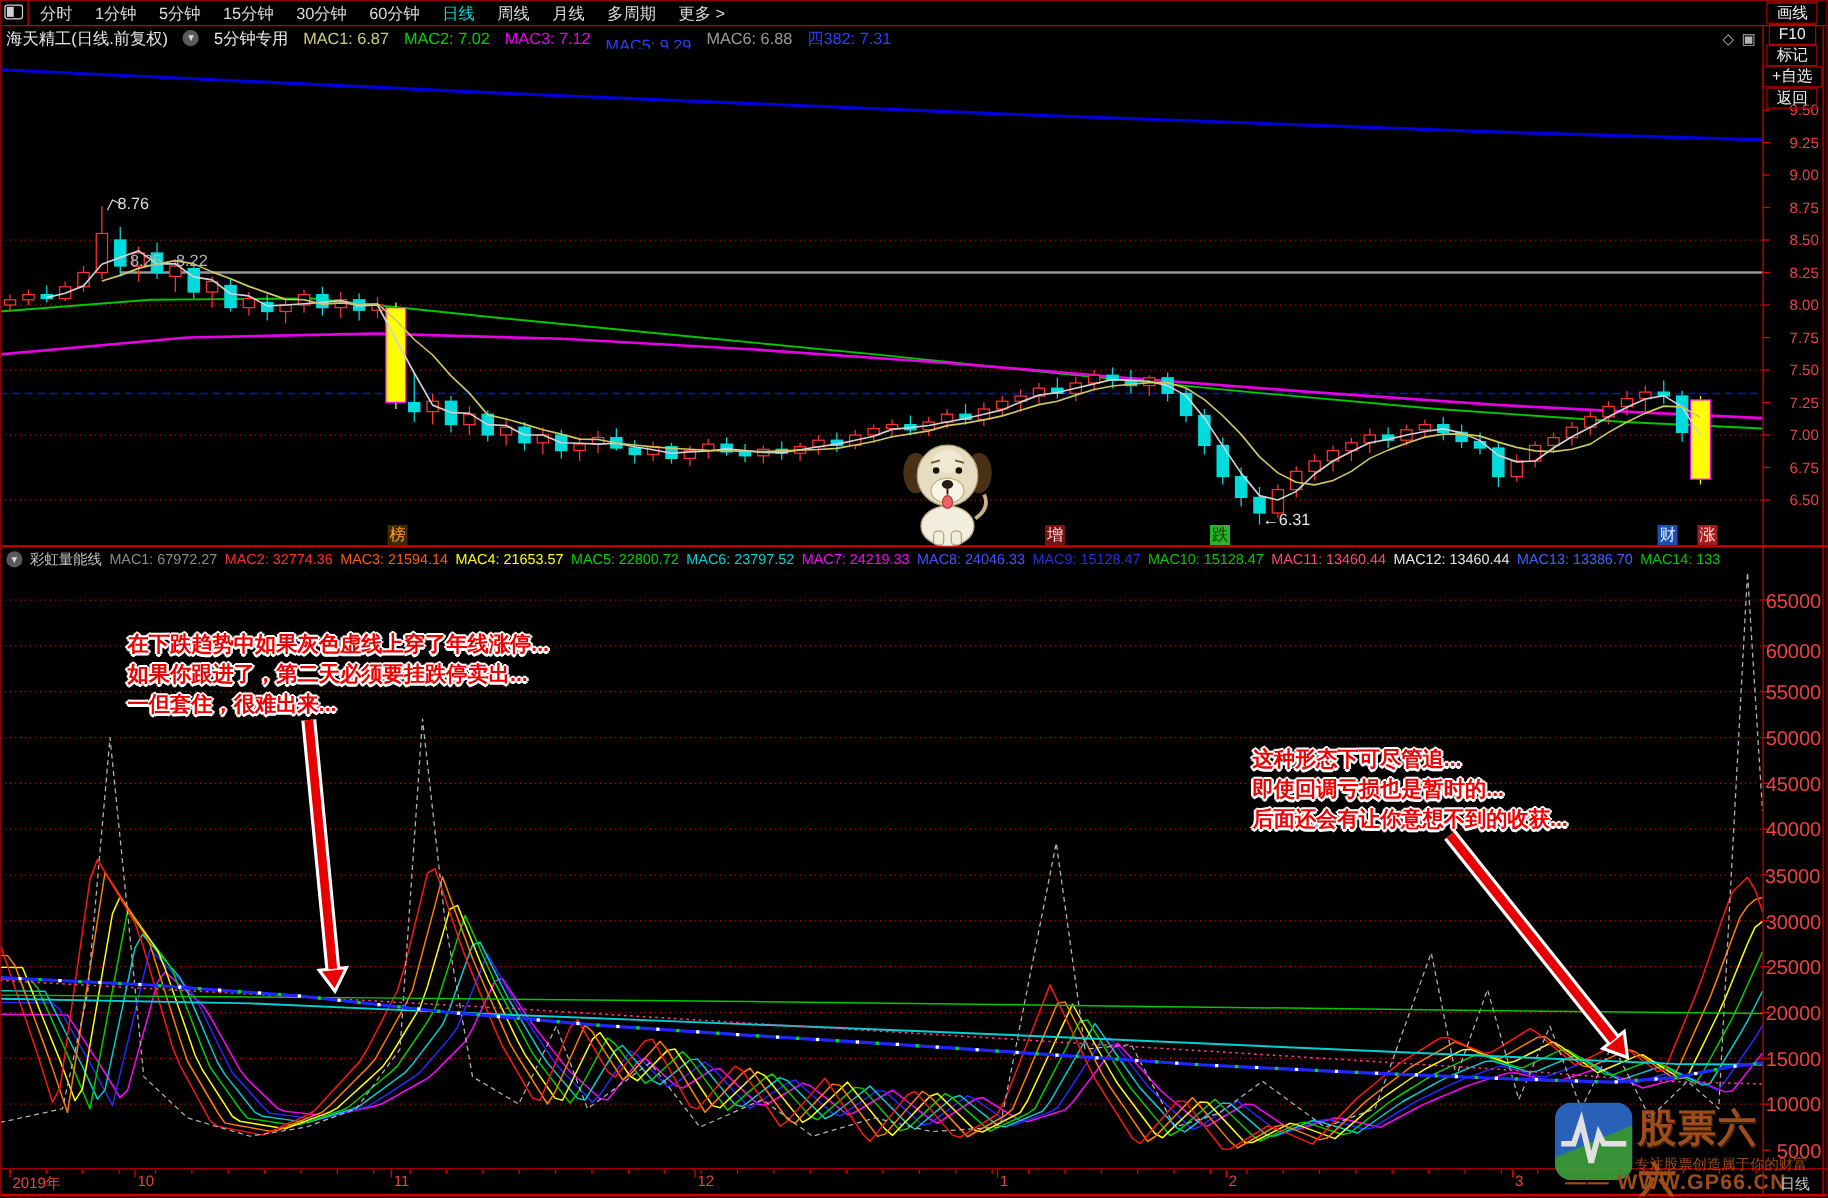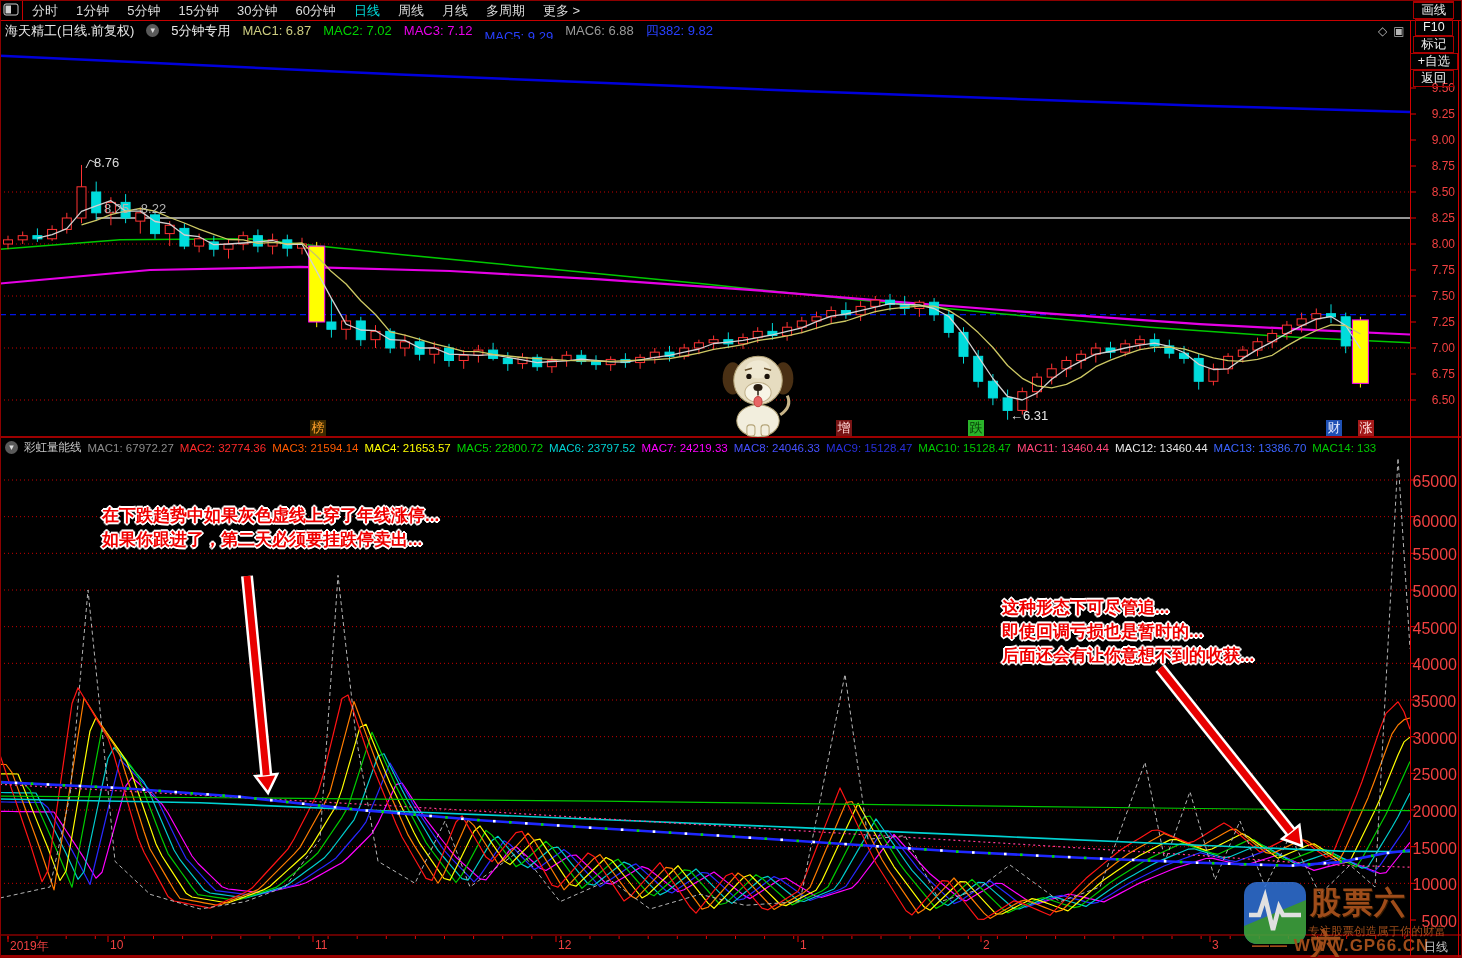--- a/index.html
+++ b/index.html
@@ -100,21 +100,21 @@
 
 <div id="upper-header">
   <span class="ttl">海天精工(日线.前复权)</span>
   <span class="circ-icon">▾</span>
   <span class="ttl">5分钟专用</span>
 <span class="" style="color: rgb(204, 204, 128);">MAC1: 6.87</span>
     <span class="" style="color: rgb(0, 210, 0);">MAC2: 7.02</span>
     <span class="" style="color: rgb(232, 0, 232);">MAC3: 7.12</span>
     <span class="" style="color: rgb(40, 64, 255); margin-top: 12px;">MAC5: 9.29</span>
     <span class="" style="color: rgb(153, 153, 153);">MAC6: 6.88</span>
-    <span class="" style="color: rgb(40, 64, 255);">四382: 9.82</span>
+    <span class="" style="color: rgb(40, 64, 255);">四382: 7.31</span>
   </div>
 <div id="title-icons">
   <span>◇</span>
   <span>▣</span>
 </div>
 
 <div id="lower-header">
   <span class="circ-icon">▾</span>
   <span class="ttl">彩虹量能线</span>
 <span class="" style="color: rgb(140, 140, 140);">MAC1: 67972.27</span>
@@ -595,20 +595,21 @@
   <path d="M27 30 l7 -2 M53 30 l-7 -2" stroke="#6a5430" stroke-width="1.5"></path>
   <ellipse cx="40" cy="52" rx="13" ry="10" fill="#f8f4e6" stroke="#c0b08a"></ellipse>
   <ellipse cx="40" cy="47" rx="4.5" ry="3.5" fill="#281c10"></ellipse>
   <path d="M40 50 v5" stroke="#281c10" stroke-width="1.5"></path>
   <ellipse cx="40" cy="61" rx="4" ry="5" fill="#e86464" stroke="#c03c3c"></ellipse>
 </svg>
 
 <div id="note-left" class="note">
   <div>在下跌趋势中如果灰色虚线上穿了年线涨停...</div>
   <div>如果你跟进了，第二天必须要挂跌停卖出...</div>
+  <div>一但套住，很难出来...</div>
 </div>
 <div id="note-right" class="note">
   <div>这种形态下可尽管追...</div>
   <div>即使回调亏损也是暂时的...</div>
   <div>后面还会有让你意想不到的收获...</div>
 </div>
 
 <div id="watermark">
   <svg id="wm-logo" width="62" height="62">
     <defs>

